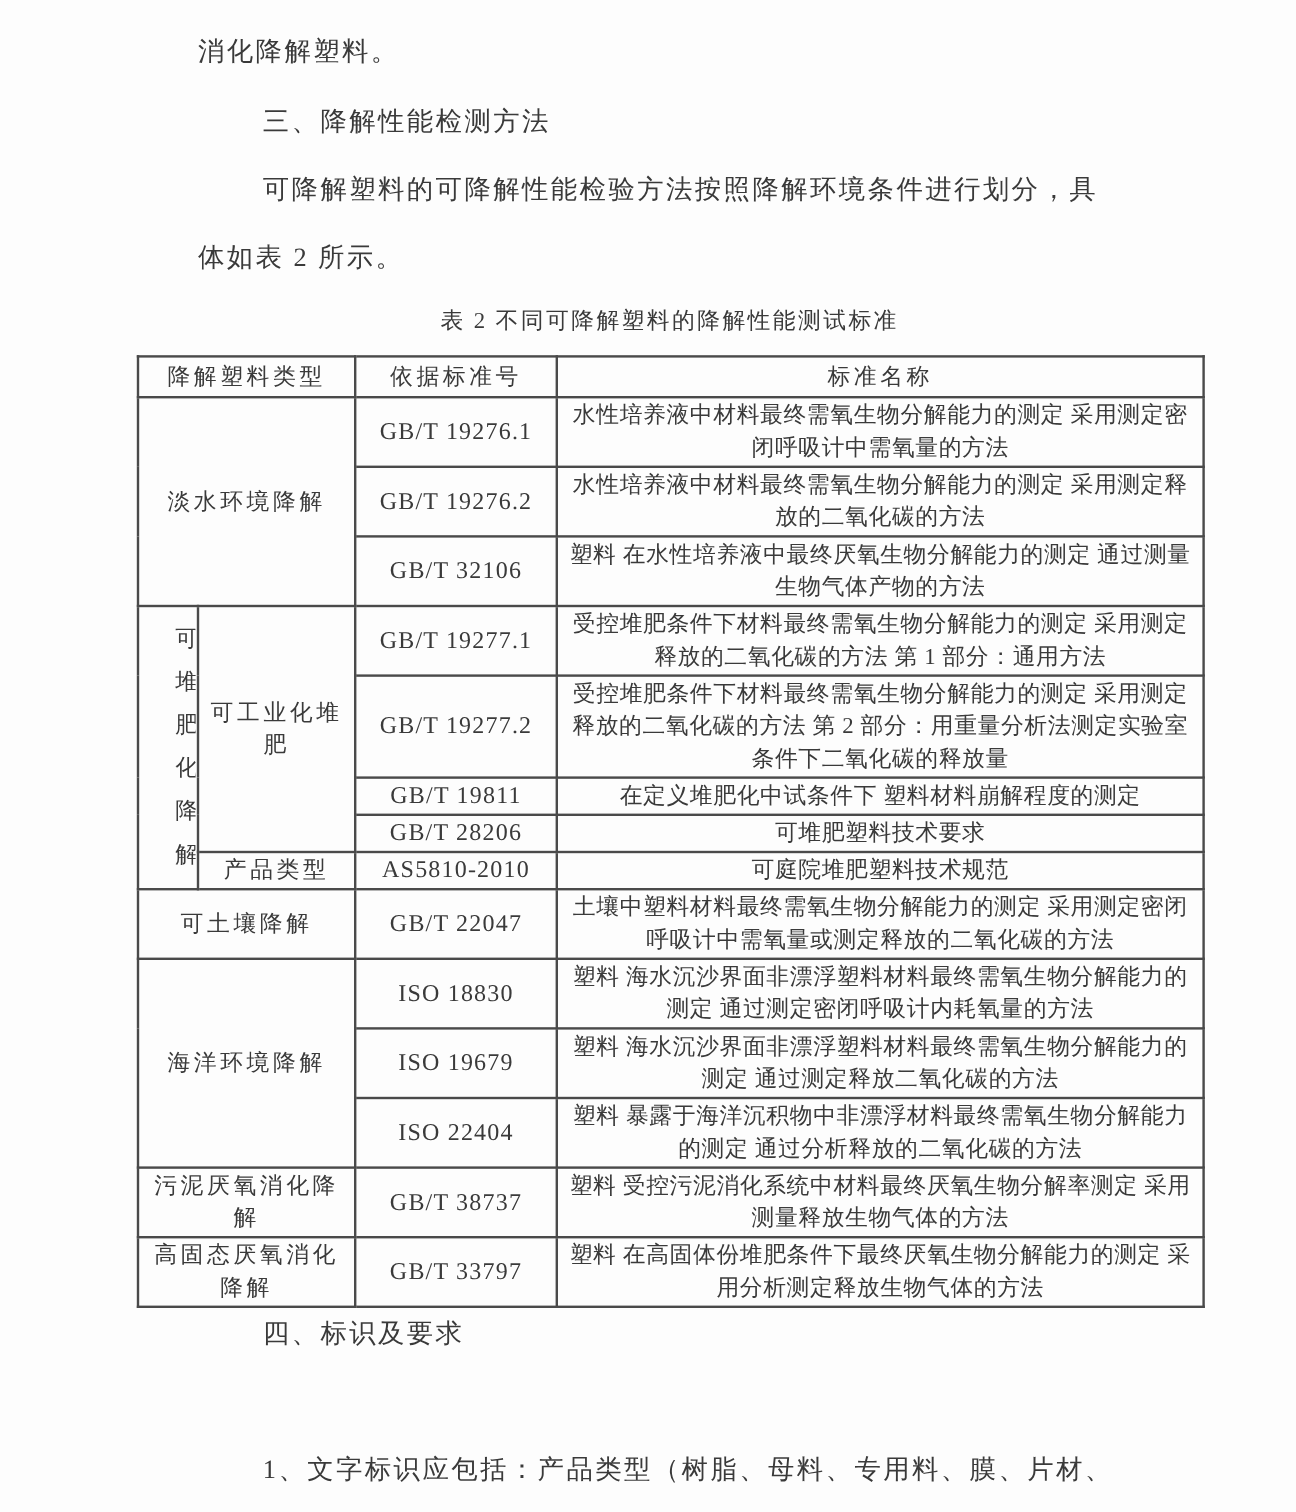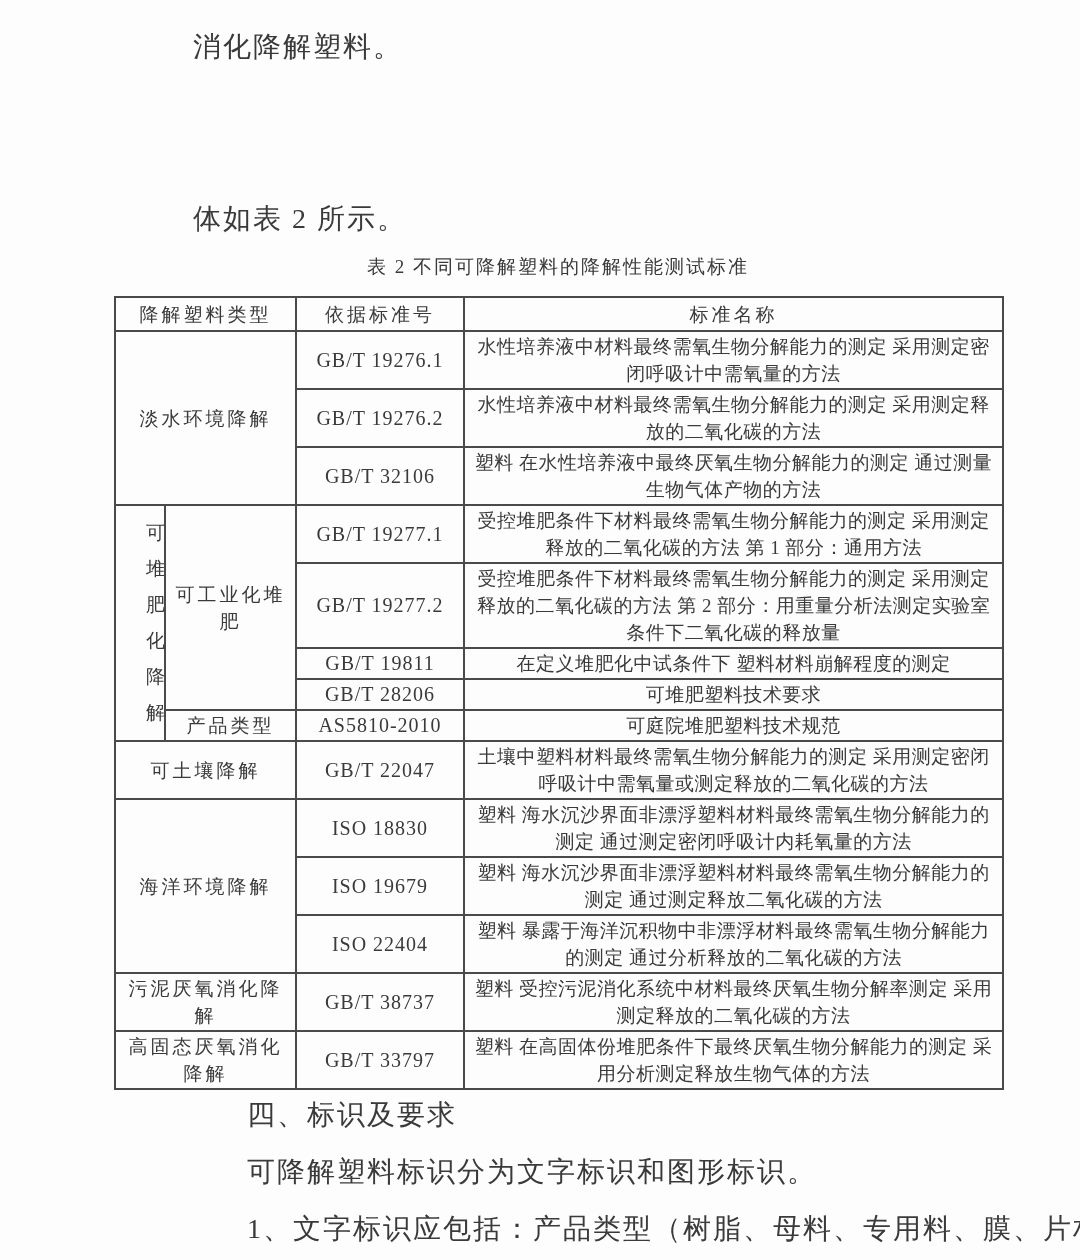--- a/index.html
+++ b/index.html
@@ -6,25 +6,24 @@
   #doc{
     position:relative;
     width:1080px;height:1260px;
     background:#fdfdfd;
     font-family:"Liberation Serif", serif;
     color:#363636;
     overflow:hidden;
   }
   .para{
     position:absolute;
-    font-size:28px;
+    font-size:22px;
     letter-spacing:2px;
     white-space:nowrap;
     color:#3a3a3a;
-    margin-left:28px;
   }
   .caption{
     position:absolute;
     left:114px;top:254px;width:888px;
     text-align:center;
     font-size:19px;
     letter-spacing:2px;
     color:#3a3a3a;
   }
   #tablewrap{
@@ -49,36 +48,39 @@
   }
   th{letter-spacing:3px;height:30px;}
   td.type{letter-spacing:3px;}
   td.std{font-size:20px;letter-spacing:1px;}
   td.name{letter-spacing:0.5px;padding:1px 6px;}
   td.vert{
     letter-spacing:0;
     word-break:break-all;
     padding:2px 30px;
     line-height:36px;
+    border-radius:21px;
   }
   #stdtable tr{height:57px;}
   #stdtable tr:nth-child(1){height:32px;}
   #stdtable tr:nth-child(6){height:84px;}
   #stdtable tr:nth-child(7),
   #stdtable tr:nth-child(8),
   #stdtable tr:nth-child(9){height:29px;}
 </style>
 </head>
 <body>
 
 <div id="doc">
 
   <div class="para" style="left:165px;top:28px;">消化降解塑料。</div>
 
+  <div class="para" style="left:219px;top:86px;">三、降解性能检测方法</div>
 
+  <div class="para" style="left:219px;top:143px;">可降解塑料的可降解性能检验方法按照降解环境条件进行划分，具</div>
 
   <div class="para" style="left:165px;top:200px;">体如表 2 所示。</div>
 
   <div class="caption">表 2 不同可降解塑料的降解性能测试标准</div>
 
   <div id="tablewrap">
     <table id="stdtable">
       <colgroup>
         <col style="width:50px">
         <col style="width:131px">
@@ -141,30 +143,29 @@
             <td class="std">ISO 19679</td>
             <td class="name">塑料 海水沉沙界面非漂浮塑料材料最终需氧生物分解能力的测定 通过测定释放二氧化碳的方法</td>
           </tr>
           <tr>
             <td class="std">ISO 22404</td>
             <td class="name">塑料 暴露于海洋沉积物中非漂浮材料最终需氧生物分解能力的测定 通过分析释放的二氧化碳的方法</td>
           </tr>
           <tr>
             <td colspan="2" class="type">污泥厌氧消化降解</td>
             <td class="std">GB/T 38737</td>
-            <td class="name">塑料 受控污泥消化系统中材料最终厌氧生物分解率测定 采用测定释放的二氧化碳的方法</td>
+            <td class="name">塑料 受控污泥消化系统中材料最终厌氧生物分解率测定 采用测量释放生物气体的方法</td>
           </tr>
           <tr>
             <td colspan="2" class="type">高固态厌氧消化降解</td>
             <td class="std">GB/T 33797</td>
             <td class="name">塑料 在高固体份堆肥条件下最终厌氧生物分解能力的测定 采用分析测定释放生物气体的方法</td>
           </tr>
         </tbody>
     </table>
   </div>
 
   <div class="para" style="left:219px;top:1096px;">四、标识及要求</div>
 
-  <div class="para" style="left:219px;top:1153px;">可降解塑料标识分为文字标识和图形标识。</div>
 
   <div class="para" style="left:219px;top:1210px;">1、文字标识应包括：产品类型（树脂、母料、专用料、膜、片材、</div>
 
 </div>
 
 </body></html>

